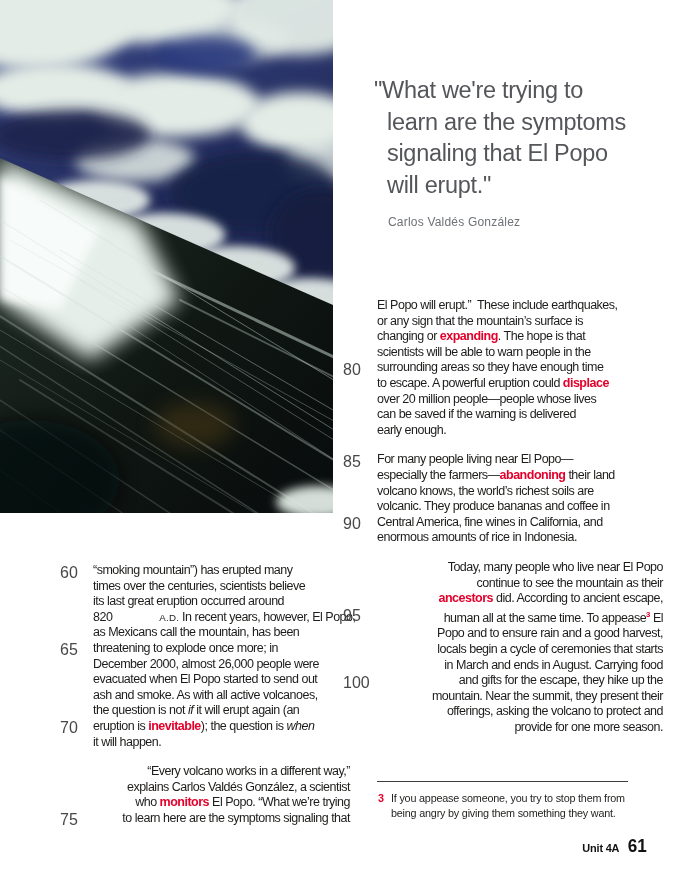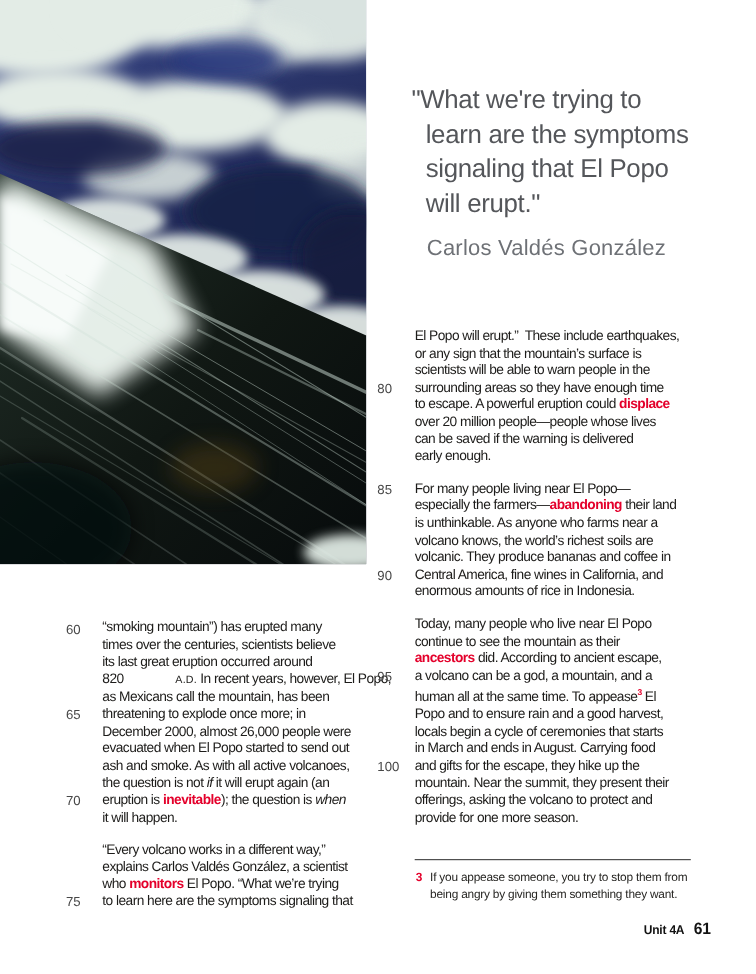--- a/index.html
+++ b/index.html
@@ -15,38 +15,38 @@
   
   .pullquote {
     position:absolute; left:374px; top:75px; width:300px;
     font-size:23.5px; line-height:31.5px; letter-spacing:-0.3px;
     color:#54565a; font-weight:400; white-space:nowrap;
   }
   .pq-line { margin-left:13px; }
   .pq-line.first { margin-left:0; }
   .attribution {
     position:absolute; left:388px; top:215px;
-    font-size:20px; letter-spacing:0.2px; color:#6e7176; white-space:nowrap;
+    font-size:12px; letter-spacing:0.2px; color:#6e7176; white-space:nowrap;
   }
 
   
   .column { position:absolute; }
   .col-left  { left:60px;  top:563px; width:290px; }
   .col-right { left:343px; top:298px; width:320px; }
   .para { margin:0 0 14px 0; }
-  .para:last-child { margin-bottom:0; }
+  .para:last-child { margin-bottom:0;text-align:right; }
   .tline {
     position:relative; padding-left:33px;
     font-size:12.5px; line-height:15.6px; letter-spacing:-0.5px;
     white-space:nowrap; color:#1d1c1a;
   }
   .col-right .tline { padding-left:34px; }
   .lnum {
     position:absolute; left:0; top:1.5px;
-    font-size:12px; letter-spacing:0; color:#474747;
+    font-size:16px; letter-spacing:0; color:#474747;
   }
   .s-r   { color:var(--red,#e4002b); font-weight:bold; }
   .s-i   { font-style:italic; }
   .s-b   { font-weight:normal; }
   .s-sc  { font-size:0.78em; letter-spacing:0.2px;margin-left:44px; }
   .s-rsup{ color:var(--red,#e4002b); font-weight:bold; vertical-align:super; font-size:0.62em; }
 
   
   .footnote { position:absolute; left:377px; top:781px; width:252px; }
   .fn-rule { border-top:1.5px solid #3d3d3d; width:251px; margin-bottom:9px; }
@@ -61,21 +61,21 @@
   }
 
   
   .footer {
     position:absolute; right:41px; top:836px;
     display:flex; align-items:baseline; gap:9px;
     font-weight:bold; color:#121212;
     transform:scaleX(0.95); transform-origin:right;
   }
   .footer .unit { font-size:11.5px; letter-spacing:-0.2px; }
-  .footer .pg   { font-size:15px; letter-spacing:-0.2px; }
+  .footer .pg   { font-size:18px; letter-spacing:-0.2px; }
 </style>
 </head>
 <body>
 
 <div class="page">
 
   <div class="photo">
     <svg viewBox="0 0 333 513" preserveAspectRatio="none">
       <defs>
         <linearGradient id="sky" x1="0" y1="0" x2="0.25" y2="1">
@@ -191,41 +191,41 @@
         <div class="tline"><span>“Every volcano works in a different way,”</span></div>
         <div class="tline"><span>explains Carlos Valdés González, a scientist</span></div>
         <div class="tline"><span>who </span><span class="s-r">monitors</span><span> El Popo. “What we’re trying</span></div>
         <div class="tline"><span class="lnum">75</span><span>to learn here are the symptoms signaling that</span></div>
       </div>
     </div>
   <div class="column col-right" id="colR">
       <div class="para">
         <div class="tline"><span>El Popo will erupt.” These include earthquakes,</span></div>
         <div class="tline"><span>or any sign that the mountain’s surface is</span></div>
+        <div class="tline"><span>changing or </span><span class="s-r">expanding</span><span>. The hope is that</span></div>
         <div class="tline"><span>scientists will be able to warn people in the</span></div>
         <div class="tline"><span class="lnum">80</span><span>surrounding areas so they have enough time</span></div>
         <div class="tline"><span>to escape. A powerful eruption could </span><span class="s-r">displace</span></div>
         <div class="tline"><span>over 20 million people—people whose lives</span></div>
         <div class="tline"><span>can be saved if the warning is delivered</span></div>
         <div class="tline"><span>early enough.</span></div>
       </div>
       <div class="para">
         <div class="tline"><span class="lnum">85</span><span>For many people living near El Popo—</span></div>
         <div class="tline"><span>especially the farmers—</span><span class="s-r">abandoning</span><span> their land</span></div>
-        <div class="tline"><span>is unthinkable. As anyone who farms near a</span></div>
         <div class="tline"><span>volcano knows, the world’s richest soils are</span></div>
         <div class="tline"><span>volcanic. They produce bananas and coffee in</span></div>
         <div class="tline"><span class="lnum">90</span><span>Central America, fine wines in California, and</span></div>
         <div class="tline"><span>enormous amounts of rice in Indonesia.</span></div>
       </div>
       <div class="para">
         <div class="tline"><span>Today, many people who live near El Popo</span></div>
         <div class="tline"><span>continue to see the mountain as their</span></div>
         <div class="tline"><span class="s-r">ancestors</span><span> did. According to ancient escape,</span></div>
-        <div class="tline"><span class="lnum">95</span><span>a volcano can be a god, a mountain, and a</span></div>
+        <div class="tline"><span class="lnum">95</span></div>
         <div class="tline"><span>human all at the same time. To appease</span><span class="s-rsup">3</span><span> El</span></div>
         <div class="tline"><span>Popo and to ensure rain and a good harvest,</span></div>
         <div class="tline"><span>locals begin a cycle of ceremonies that starts</span></div>
         <div class="tline"><span>in March and ends in August. Carrying food</span></div>
         <div class="tline"><span class="lnum">100</span><span>and gifts for the escape, they hike up the</span></div>
         <div class="tline"><span>mountain. Near the summit, they present their</span></div>
         <div class="tline"><span>offerings, asking the volcano to protect and</span></div>
         <div class="tline"><span>provide for one more season.</span></div>
       </div>
     </div>

